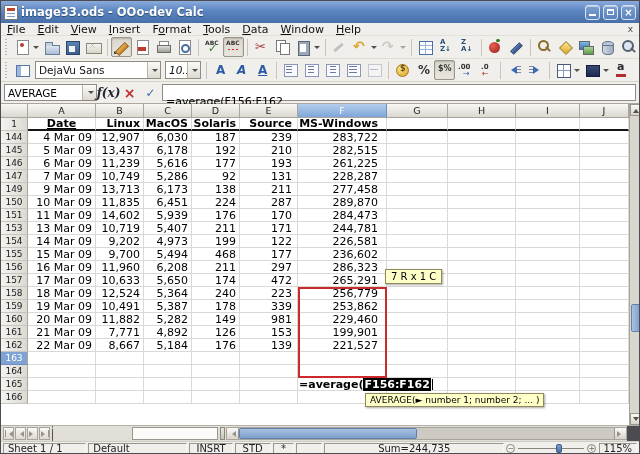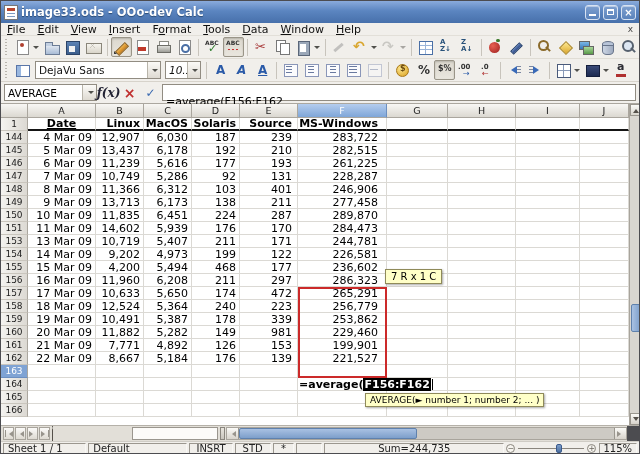--- a/index.html
+++ b/index.html
@@ -525,33 +525,20 @@
           <div class="cell c2">5,286</div>
           <div class="cell c3">92</div>
           <div class="cell c4">131</div>
           <div class="cell c5">228,287</div>
           <div class="cell c6"></div>
           <div class="cell c7"></div>
           <div class="cell c8"></div>
           <div class="cell c9"></div>
         </div>
         <div class="grow">
-          <div class="rowhdr">148</div>
-          <div class="cell c0">8 Mar 09</div>
-          <div class="cell c1">11,366</div>
-          <div class="cell c2">6,312</div>
-          <div class="cell c3">103</div>
-          <div class="cell c4">401</div>
-          <div class="cell c5">246,906</div>
-          <div class="cell c6"></div>
-          <div class="cell c7"></div>
-          <div class="cell c8"></div>
-          <div class="cell c9"></div>
-        </div>
-        <div class="grow">
           <div class="rowhdr">149</div>
           <div class="cell c0">9 Mar 09</div>
           <div class="cell c1">13,713</div>
           <div class="cell c2">6,173</div>
           <div class="cell c3">138</div>
           <div class="cell c4">211</div>
           <div class="cell c5">277,458</div>
           <div class="cell c6"></div>
           <div class="cell c7"></div>
           <div class="cell c8"></div>
@@ -605,21 +592,21 @@
           <div class="cell c4">122</div>
           <div class="cell c5">226,581</div>
           <div class="cell c6"></div>
           <div class="cell c7"></div>
           <div class="cell c8"></div>
           <div class="cell c9"></div>
         </div>
         <div class="grow">
           <div class="rowhdr">155</div>
           <div class="cell c0">15 Mar 09</div>
-          <div class="cell c1">4,200</div>
+          <div class="cell c1">9,700</div>
           <div class="cell c2">5,494</div>
           <div class="cell c3">468</div>
           <div class="cell c4">177</div>
           <div class="cell c5">236,602</div>
           <div class="cell c6"></div>
           <div class="cell c7"></div>
           <div class="cell c8"></div>
           <div class="cell c9"></div>
         </div>
         <div class="grow">

